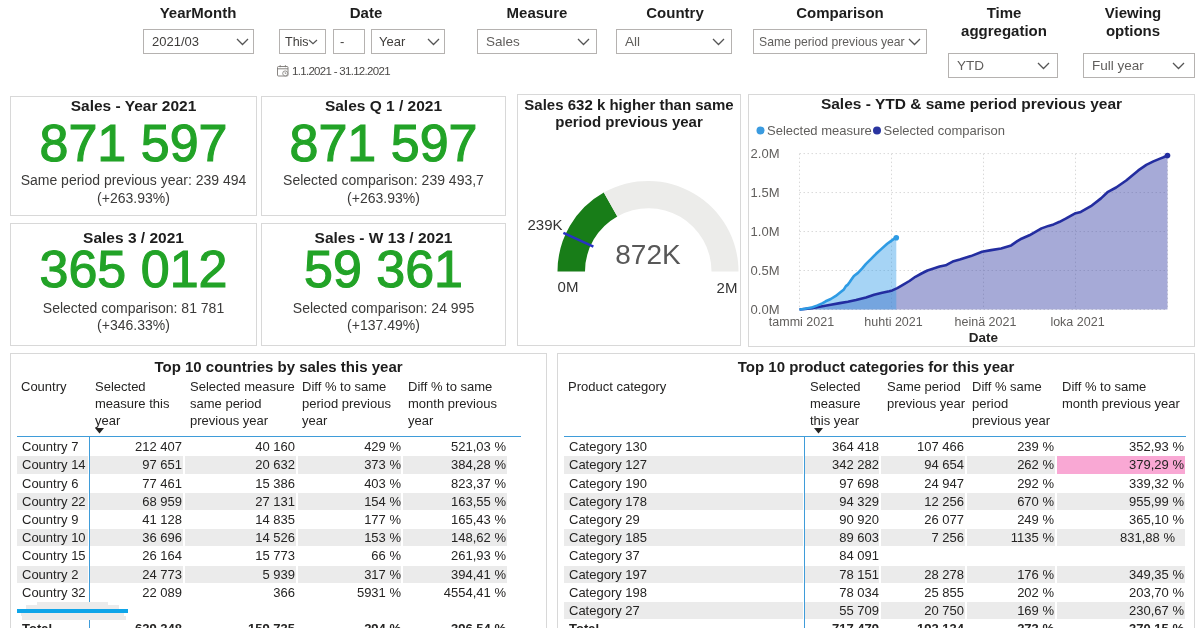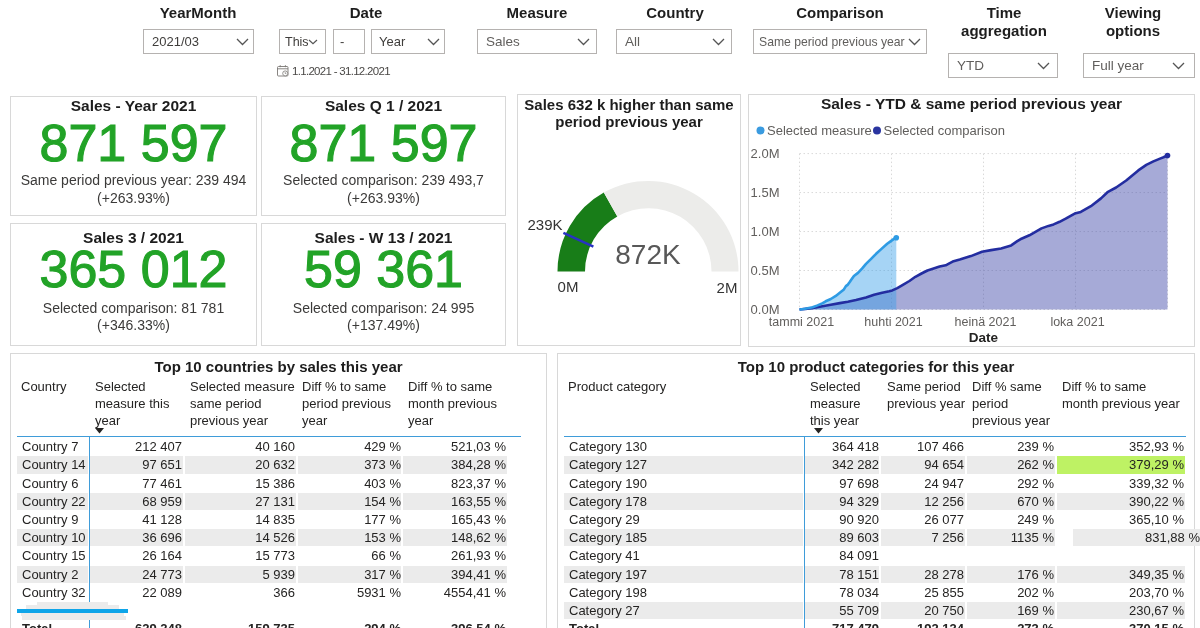--- a/index.html
+++ b/index.html
@@ -260,52 +260,52 @@
         <div class="num" style="width: 74px; height: 17.2px; line-height: 17.2px; padding-right: 0px; margin-right: 2px;">364 418</div>
         <div class="num" style="width: 84px; height: 17.2px; line-height: 17.2px; padding-right: 1px; margin-right: 2px;">107 466</div>
         <div class="num" style="width: 88px; height: 17.2px; line-height: 17.2px; padding-right: 1px; margin-right: 2px;">239 %</div>
         <div class="num" style="width: 128px; height: 17.2px; line-height: 17.2px; padding-right: 1px;">352,93 %</div>
       </div>
       <div class="trow" style="left: 6px; top: 101.82px;">
         <div style="width: 239px; height: 17.2px; line-height: 17.2px; padding-left: 5px; margin-right: 2px; background: rgb(235, 235, 235);">Category 127</div>
         <div class="num" style="width: 74px; height: 17.2px; line-height: 17.2px; padding-right: 0px; margin-right: 2px; background: rgb(235, 235, 235);">342 282</div>
         <div class="num" style="width: 84px; height: 17.2px; line-height: 17.2px; padding-right: 1px; margin-right: 2px; background: rgb(235, 235, 235);">94 654</div>
         <div class="num" style="width: 88px; height: 17.2px; line-height: 17.2px; padding-right: 1px; margin-right: 2px; background: rgb(235, 235, 235);">262 %</div>
-        <div class="num" style="width: 128px; height: 17.2px; line-height: 17.2px; padding-right: 1px; background: #bef264;">379,29 %</div>
+        <div class="num" style="width: 128px; height: 17.2px; line-height: 17.2px; padding-right: 1px; background: #f9a8d4;">379,29 %</div>
       </div>
       <div class="trow" style="left: 6px; top: 120.04px;">
         <div style="width: 239px; height: 17.2px; line-height: 17.2px; padding-left: 5px; margin-right: 2px;">Category 190</div>
         <div class="num" style="width: 74px; height: 17.2px; line-height: 17.2px; padding-right: 0px; margin-right: 2px;">97 698</div>
         <div class="num" style="width: 84px; height: 17.2px; line-height: 17.2px; padding-right: 1px; margin-right: 2px;">24 947</div>
         <div class="num" style="width: 88px; height: 17.2px; line-height: 17.2px; padding-right: 1px; margin-right: 2px;">292 %</div>
         <div class="num" style="width: 128px; height: 17.2px; line-height: 17.2px; padding-right: 1px;">339,32 %</div>
       </div>
       <div class="trow" style="left: 6px; top: 138.26px;">
         <div style="width: 239px; height: 17.2px; line-height: 17.2px; padding-left: 5px; margin-right: 2px; background: rgb(235, 235, 235);">Category 178</div>
         <div class="num" style="width: 74px; height: 17.2px; line-height: 17.2px; padding-right: 0px; margin-right: 2px; background: rgb(235, 235, 235);">94 329</div>
         <div class="num" style="width: 84px; height: 17.2px; line-height: 17.2px; padding-right: 1px; margin-right: 2px; background: rgb(235, 235, 235);">12 256</div>
         <div class="num" style="width: 88px; height: 17.2px; line-height: 17.2px; padding-right: 1px; margin-right: 2px; background: rgb(235, 235, 235);">670 %</div>
-        <div class="num" style="width: 128px; height: 17.2px; line-height: 17.2px; padding-right: 1px; background: rgb(235, 235, 235);">390,22 %</div>
+        <div class="num" style="width: 128px; height: 17.2px; line-height: 17.2px; padding-right: 1px; background: rgb(235, 235, 235);">955,99 %</div>
       </div>
       <div class="trow" style="left: 6px; top: 156.48px;">
         <div style="width: 239px; height: 17.2px; line-height: 17.2px; padding-left: 5px; margin-right: 2px;">Category 29</div>
         <div class="num" style="width: 74px; height: 17.2px; line-height: 17.2px; padding-right: 0px; margin-right: 2px;">90 920</div>
         <div class="num" style="width: 84px; height: 17.2px; line-height: 17.2px; padding-right: 1px; margin-right: 2px;">26 077</div>
         <div class="num" style="width: 88px; height: 17.2px; line-height: 17.2px; padding-right: 1px; margin-right: 2px;">249 %</div>
         <div class="num" style="width: 128px; height: 17.2px; line-height: 17.2px; padding-right: 1px;">365,10 %</div>
       </div>
       <div class="trow" style="left: 6px; top: 174.7px;">
         <div style="width: 239px; height: 17.2px; line-height: 17.2px; padding-left: 5px; margin-right: 2px; background: rgb(235, 235, 235);">Category 185</div>
         <div class="num" style="width: 74px; height: 17.2px; line-height: 17.2px; padding-right: 0px; margin-right: 2px; background: rgb(235, 235, 235);">89 603</div>
         <div class="num" style="width: 84px; height: 17.2px; line-height: 17.2px; padding-right: 1px; margin-right: 2px; background: rgb(235, 235, 235);">7 256</div>
         <div class="num" style="width: 88px; height: 17.2px; line-height: 17.2px; padding-right: 1px; margin-right: 2px; background: rgb(235, 235, 235);">1135 %</div>
-        <div class="num" style="width: 128px; height: 17.2px; line-height: 17.2px; padding-right: 1px; background: rgb(235, 235, 235); margin-left: 16px;">831,88 %</div>
+        <div class="num" style="width: 128px; height: 17.2px; line-height: 17.2px; padding-right: 10px; background: rgb(235, 235, 235);">831,88 %</div>
       </div>
       <div class="trow" style="left: 6px; top: 192.92px;">
-        <div style="width: 239px; height: 17.2px; line-height: 17.2px; padding-left: 5px; margin-right: 2px;">Category 41</div>
+        <div style="width: 239px; height: 17.2px; line-height: 17.2px; padding-left: 5px; margin-right: 2px;">Category 37</div>
         <div class="num" style="width: 74px; height: 17.2px; line-height: 17.2px; padding-right: 0px; margin-right: 2px;">84 091</div>
         <div class="num" style="width: 84px; height: 17.2px; line-height: 17.2px; padding-right: 1px; margin-right: 2px;"></div>
         <div class="num" style="width: 88px; height: 17.2px; line-height: 17.2px; padding-right: 1px; margin-right: 2px;"></div>
         <div class="num" style="width: 128px; height: 17.2px; line-height: 17.2px; padding-right: 1px;"></div>
       </div>
       <div class="trow" style="left: 6px; top: 211.14px;">
         <div style="width: 239px; height: 17.2px; line-height: 17.2px; padding-left: 5px; margin-right: 2px; background: rgb(235, 235, 235);">Category 197</div>
         <div class="num" style="width: 74px; height: 17.2px; line-height: 17.2px; padding-right: 0px; margin-right: 2px; background: rgb(235, 235, 235);">78 151</div>
         <div class="num" style="width: 84px; height: 17.2px; line-height: 17.2px; padding-right: 1px; margin-right: 2px; background: rgb(235, 235, 235);">28 278</div>
         <div class="num" style="width: 88px; height: 17.2px; line-height: 17.2px; padding-right: 1px; margin-right: 2px; background: rgb(235, 235, 235);">176 %</div>

